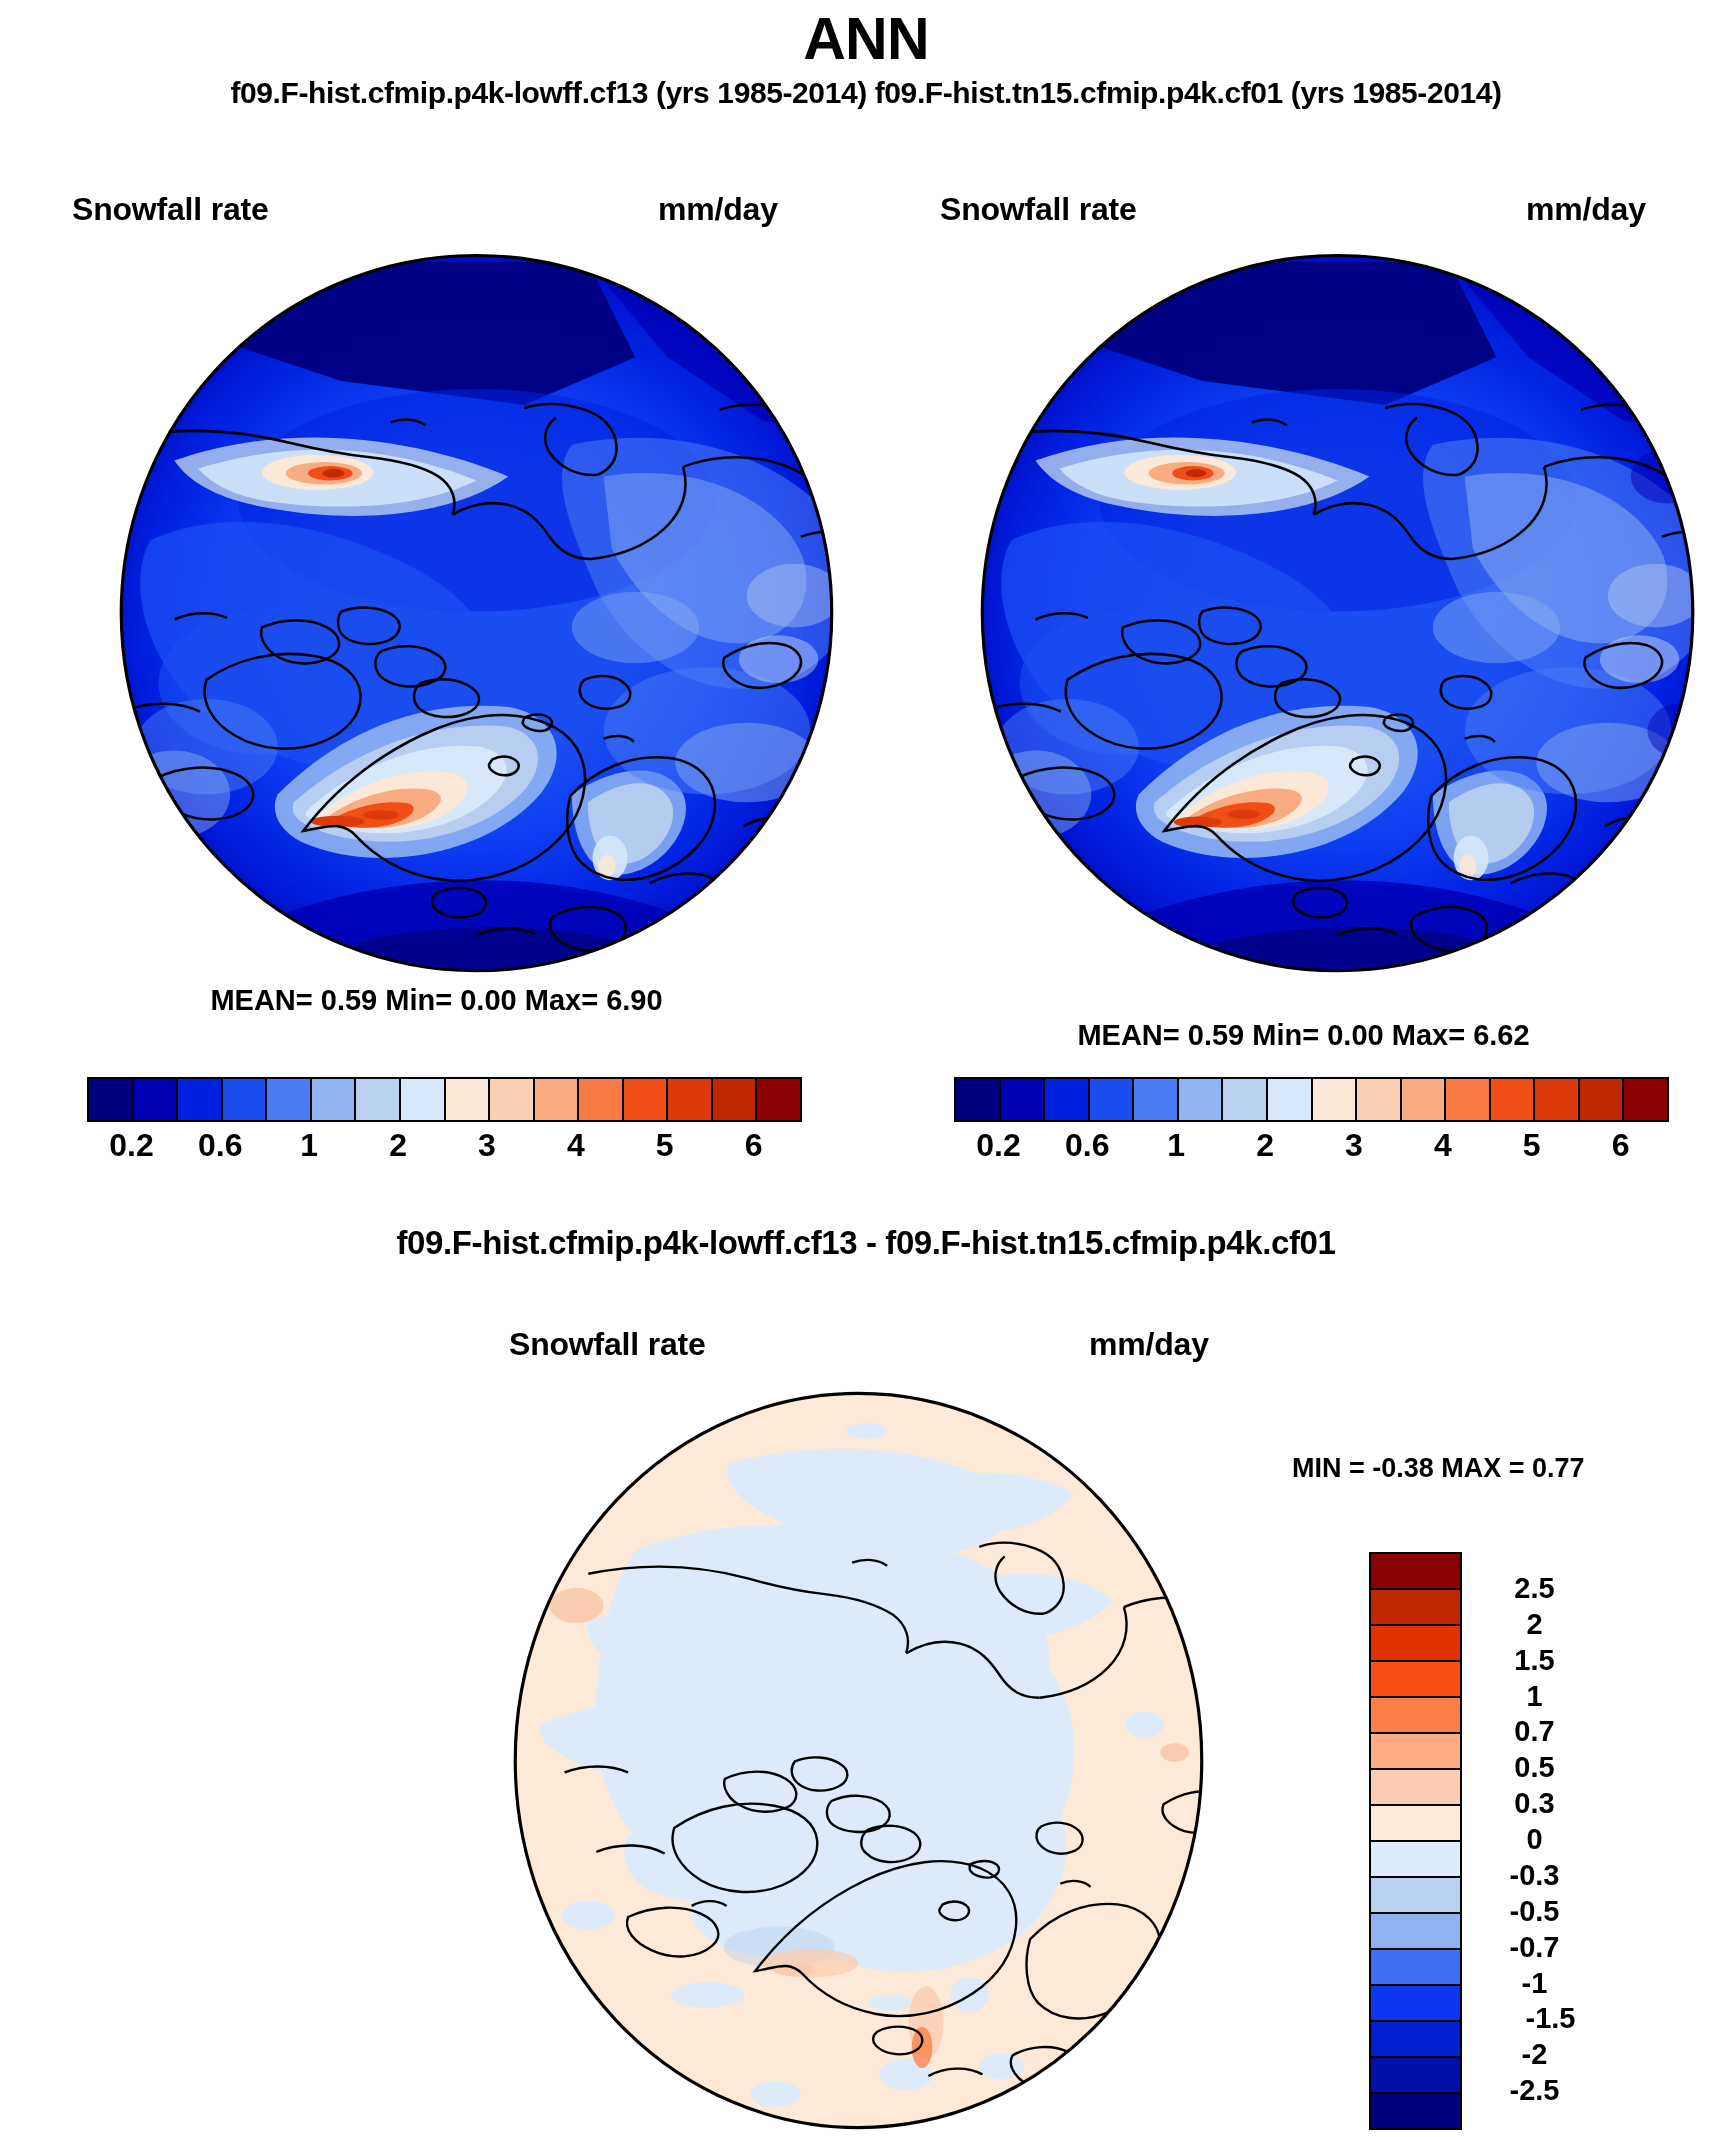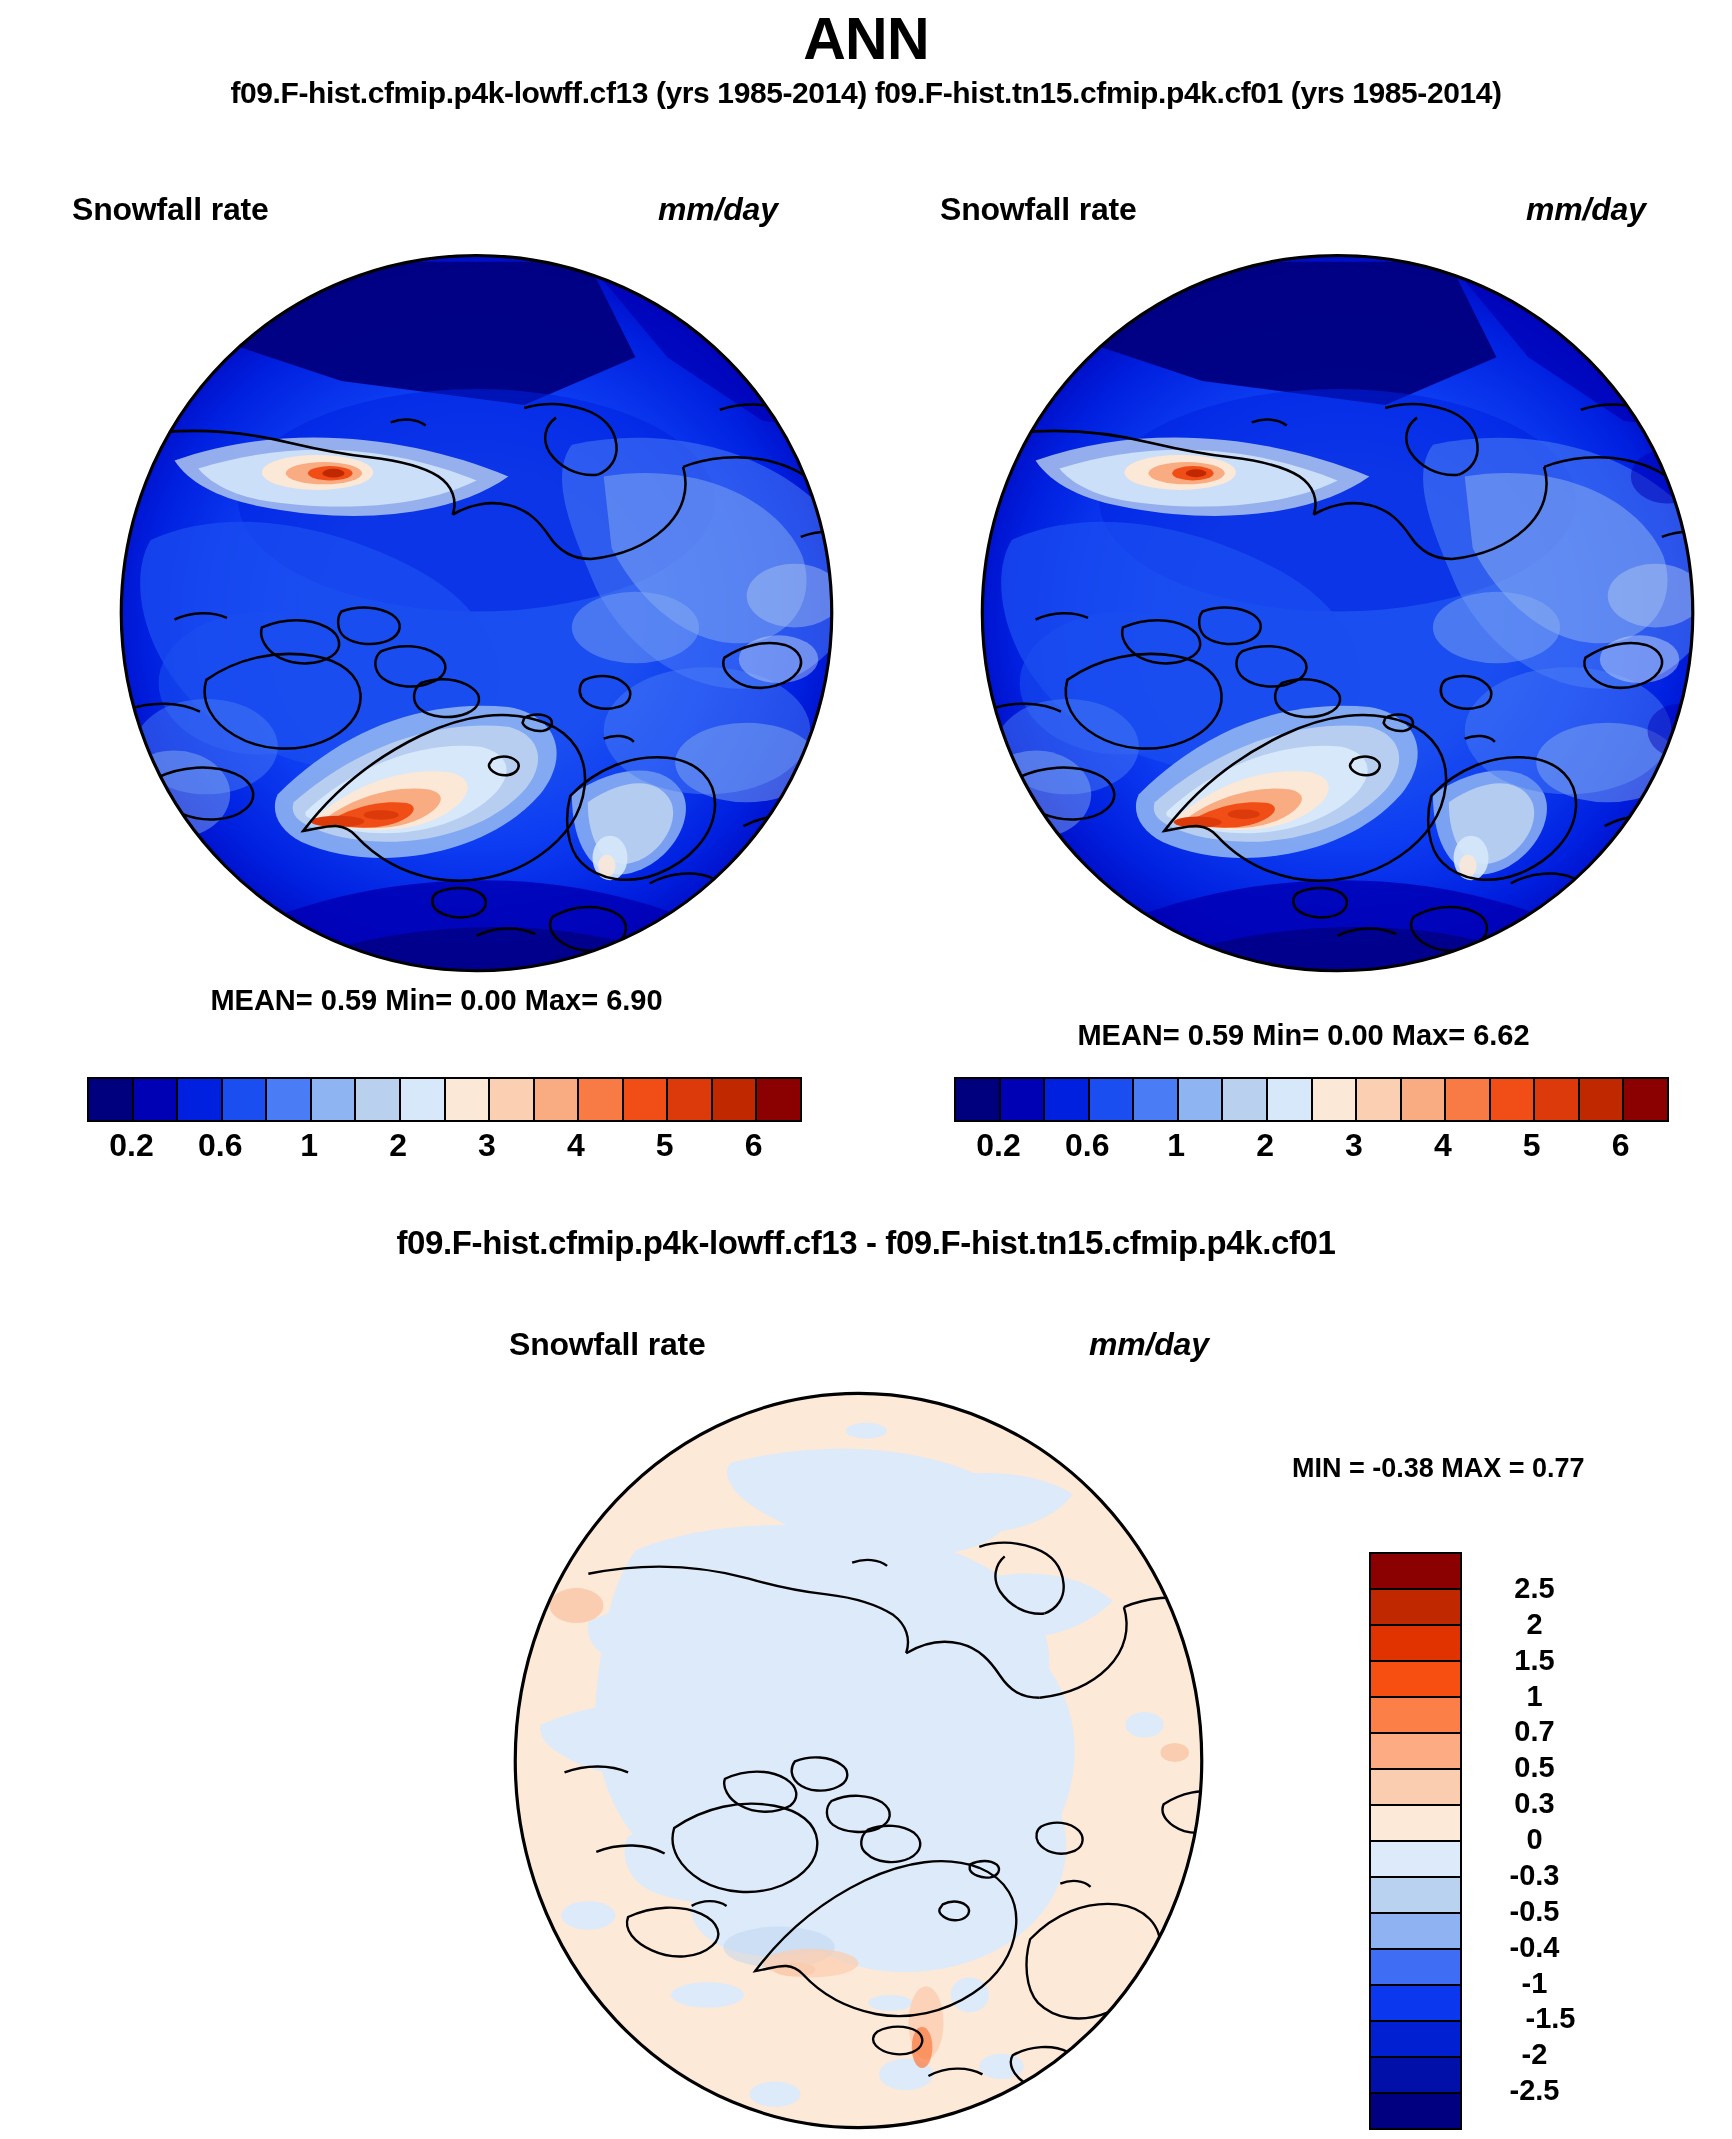--- a/index.html
+++ b/index.html
@@ -15,21 +15,21 @@
   }
   .ttl-sub{
     left:0;top:76px;width:1732px;text-align:center;
     font-size:30px;font-weight:bold;letter-spacing:-0.4px;white-space:nowrap;
   }
   .ttl-diff{
     left:0;top:1224px;width:1732px;text-align:center;
     font-size:33px;font-weight:bold;letter-spacing:-0.4px;white-space:nowrap;
   }
   .panel-var{font-size:32px;font-weight:bold;letter-spacing:-0.2px;}
-  .panel-unit{font-size:32px;font-weight:bold;letter-spacing:-0.2px;font-style:italic;}
+  .panel-unit{font-size:32px;font-weight:bold;letter-spacing:-0.2px;}
   .statline{font-size:29px;font-weight:bold;letter-spacing:0px;white-space:nowrap;text-align:center;}
   .minmax{font-size:27px;font-weight:bold;white-space:nowrap;}
   .cbh{display:flex;border:2.4px solid #000;box-sizing:content-box;}
   .cbh > div{flex:1 1 0;height:100%;border-right:2.4px solid #000;box-sizing:border-box;}
   .cbh > div:last-child{border-right:none;}
   .cbh-ticks{position:absolute;height:37px;}
   .cbh-ticks span{
     position:absolute;transform:translateX(-50%);
     font-size:32px;font-weight:bold;white-space:nowrap;
   }
@@ -426,19 +426,19 @@
     <span style="top: 6.25%; left: 0px; width: 119px; text-align: center;">2.5</span>
     <span style="top: 12.5%; left: 0px; width: 119px; text-align: center;">2</span>
     <span style="top: 18.75%; left: 0px; width: 119px; text-align: center;">1.5</span>
     <span style="top: 25%; left: 0px; width: 119px; text-align: center;">1</span>
     <span style="top: 31.25%; left: 0px; width: 119px; text-align: center;">0.7</span>
     <span style="top: 37.5%; left: 0px; width: 119px; text-align: center;">0.5</span>
     <span style="top: 43.75%; left: 0px; width: 119px; text-align: center;">0.3</span>
     <span style="top: 50%; left: 0px; width: 119px; text-align: center;">0</span>
     <span style="top: 56.25%; left: 0px; width: 119px; text-align: center;">-0.3</span>
     <span style="top: 62.5%; left: 0px; width: 119px; text-align: center;">-0.5</span>
-    <span style="top: 68.75%; left: 0px; width: 119px; text-align: center;">-0.4</span>
+    <span style="top: 68.75%; left: 0px; width: 119px; text-align: center;">-0.7</span>
     <span style="top: 75%; left: 0px; width: 119px; text-align: center;">-1</span>
     <span style="top: 81.25%; left: 16px; width: 119px; text-align: center;">-1.5</span>
     <span style="top: 87.5%; left: 0px; width: 119px; text-align: center;">-2</span>
     <span style="top: 93.75%; left: 0px; width: 119px; text-align: center;">-2.5</span>
   </div>
 
 
 </body></html>

